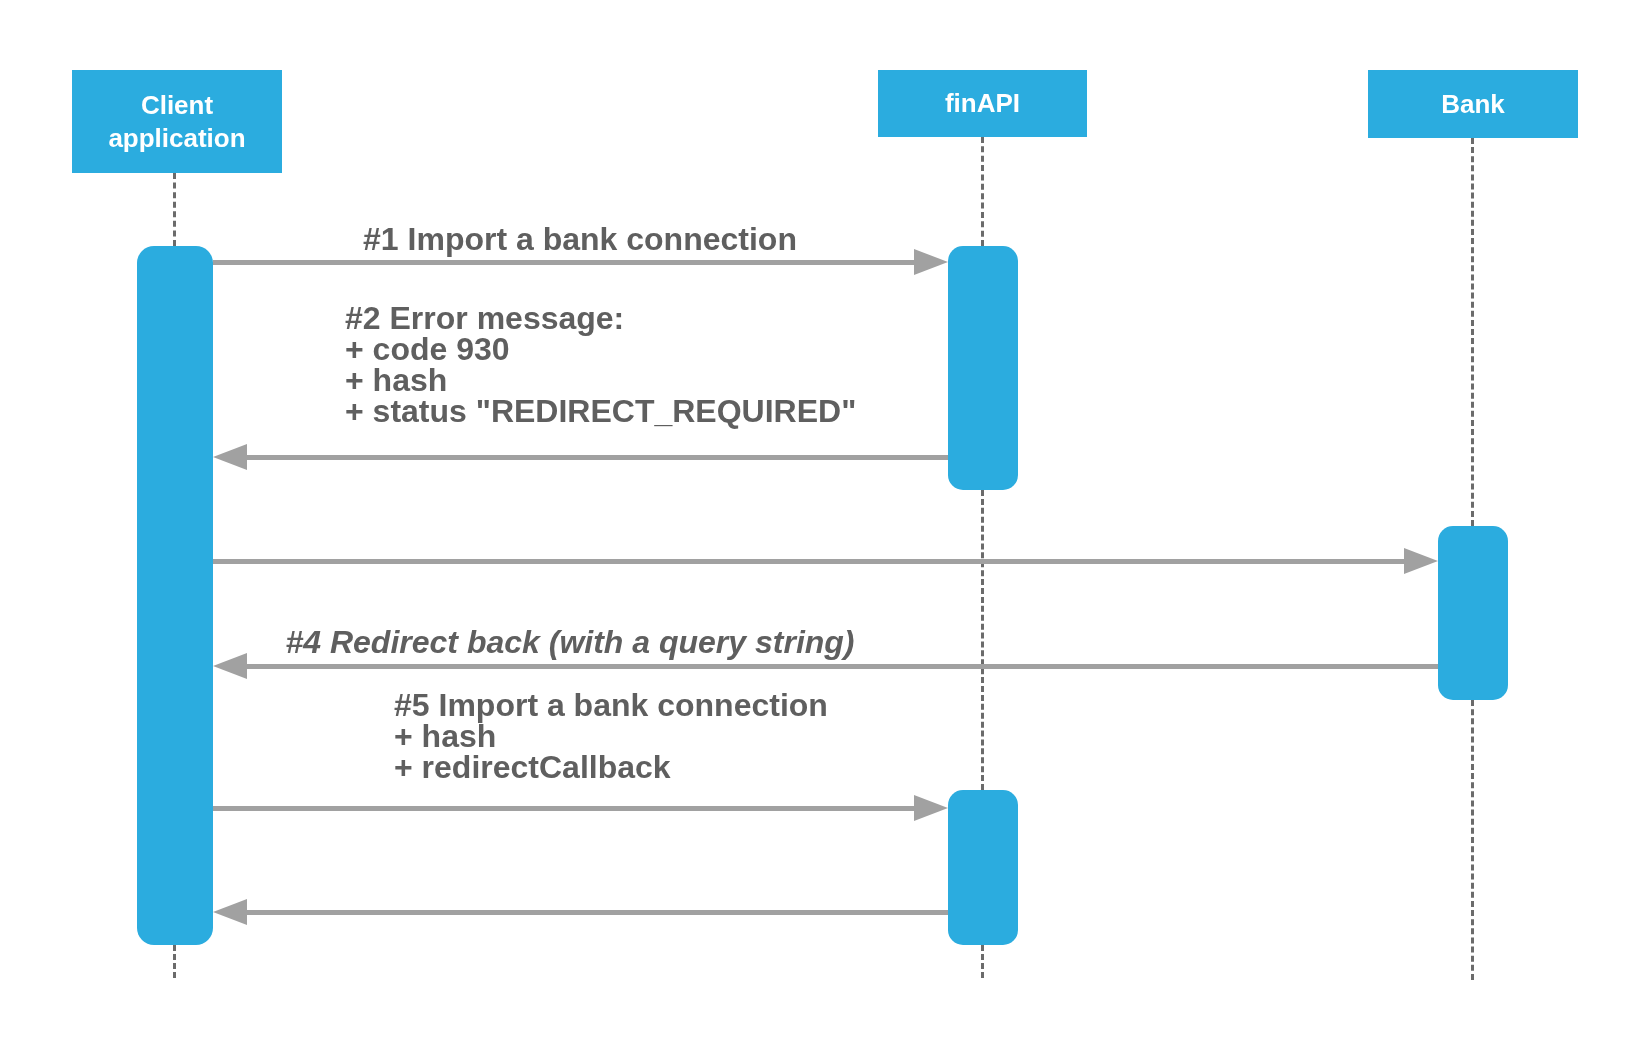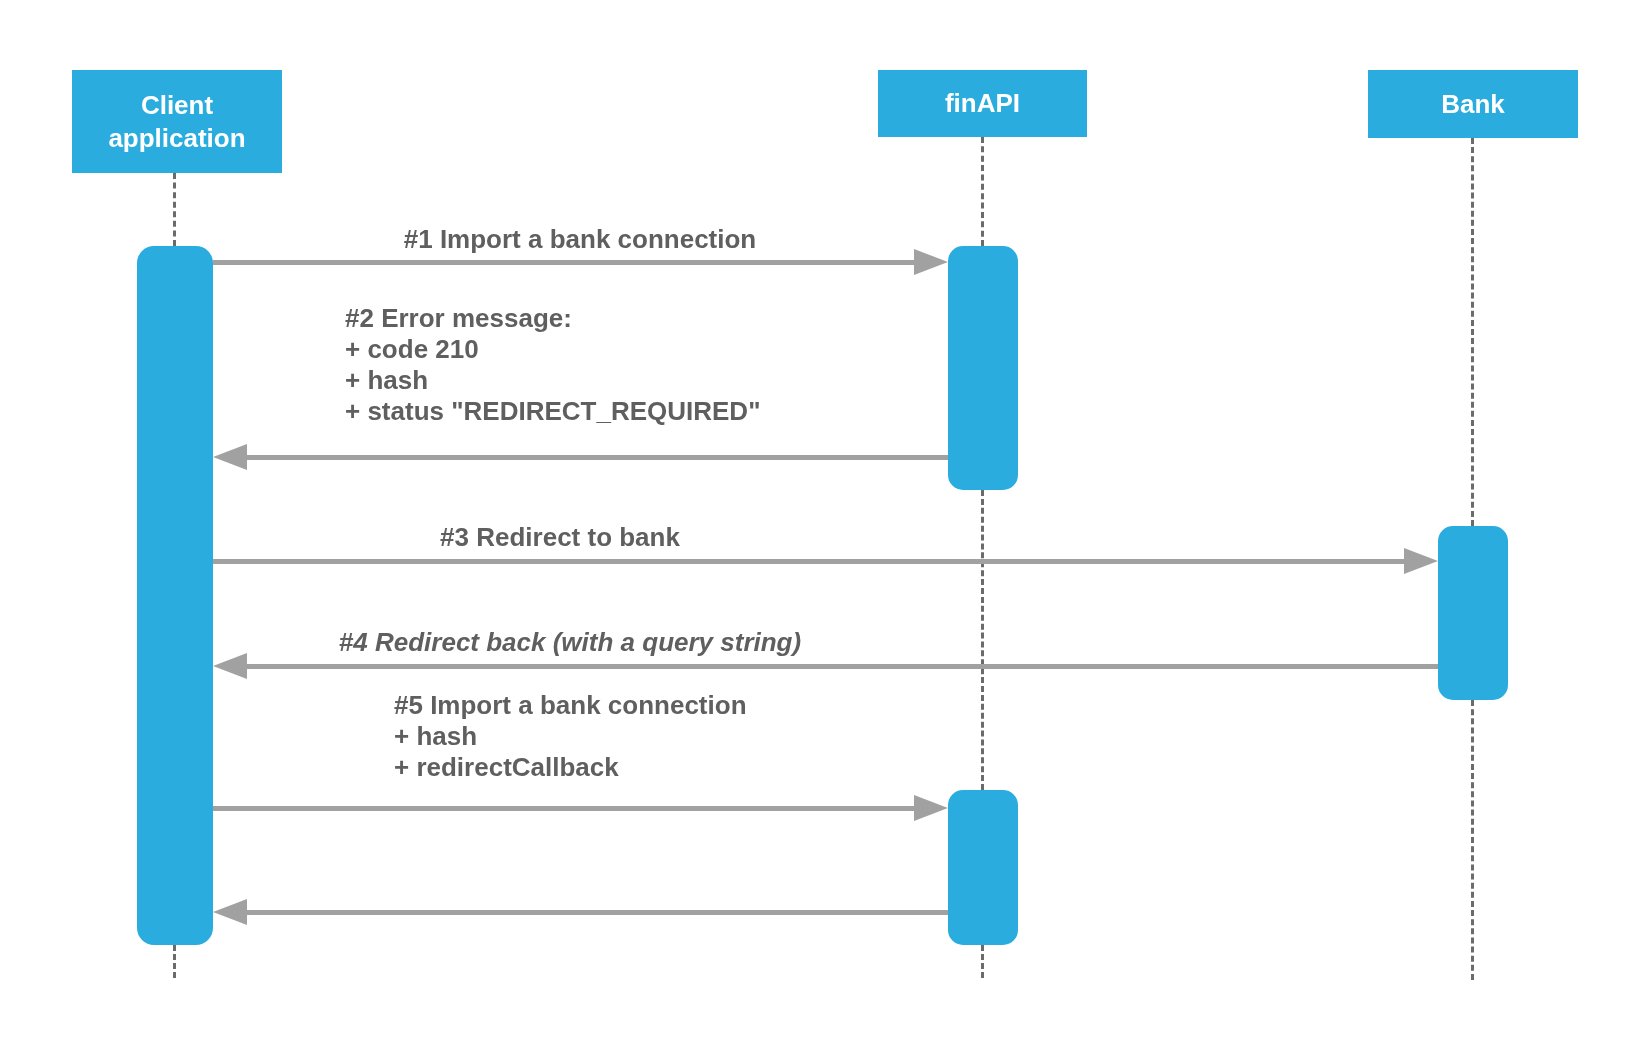--- a/index.html
+++ b/index.html
@@ -66,21 +66,21 @@
     border-bottom: 13px solid transparent;
   }
   .arrow-head.right { border-left: 34px solid #A1A1A1; }
   .arrow-head.left  { border-right: 34px solid #A1A1A1; }
 
   
   .msg-label {
     position: absolute;
     color: #5F5F5F;
     font-weight: bold;
-    font-size: 26px;
+    font-size: 32px;
     line-height: 31px;
     white-space: nowrap;
   }
   .msg-label.centered { text-align: center; }
 </style>
 </head>
 <body>
 
 <div class="canvas">
 
@@ -108,28 +108,27 @@
   <div class="activation act-finapi1"></div>
   <div class="activation act-finapi2"></div>
   <div class="activation act-bank"></div>
 
   <div class="msg-label centered" style="left:230px; top:224px; width:700px;">#1 Import a bank connection</div>
   <div class="msg-line" style="left:213px; top:260px; width:705px;"></div>
   <div class="arrow-head right" style="left:914px; top:249px;"></div>
 
   <div class="msg-label" style="left:345px; top:303px;">
     <div>#2 Error message:</div>
-    <div>+ code 210</div>
+    <div>+ code 930</div>
     <div>+ hash</div>
     <div>+ status "REDIRECT_REQUIRED"</div>
   </div>
   <div class="msg-line" style="left:245px; top:455px; width:703px;"></div>
   <div class="arrow-head left" style="left:213px; top:444px;"></div>
 
-  <div class="msg-label centered" style="left:230px; top:522px; width:660px;">#3 Redirect to bank</div>
   <div class="msg-line" style="left:213px; top:559px; width:1193px;"></div>
   <div class="arrow-head right" style="left:1404px; top:548px;"></div>
 
   <div class="msg-label centered" style="left:230px; top:627px; width:680px;font-style:italic;">#4 Redirect back (with a query string)</div>
   <div class="msg-line" style="left:245px; top:664px; width:1193px;"></div>
   <div class="arrow-head left" style="left:213px; top:653px;"></div>
 
   <div class="msg-label" style="left:394px; top:690px;">
     <div>#5 Import a bank connection</div>
     <div>+ hash</div>

